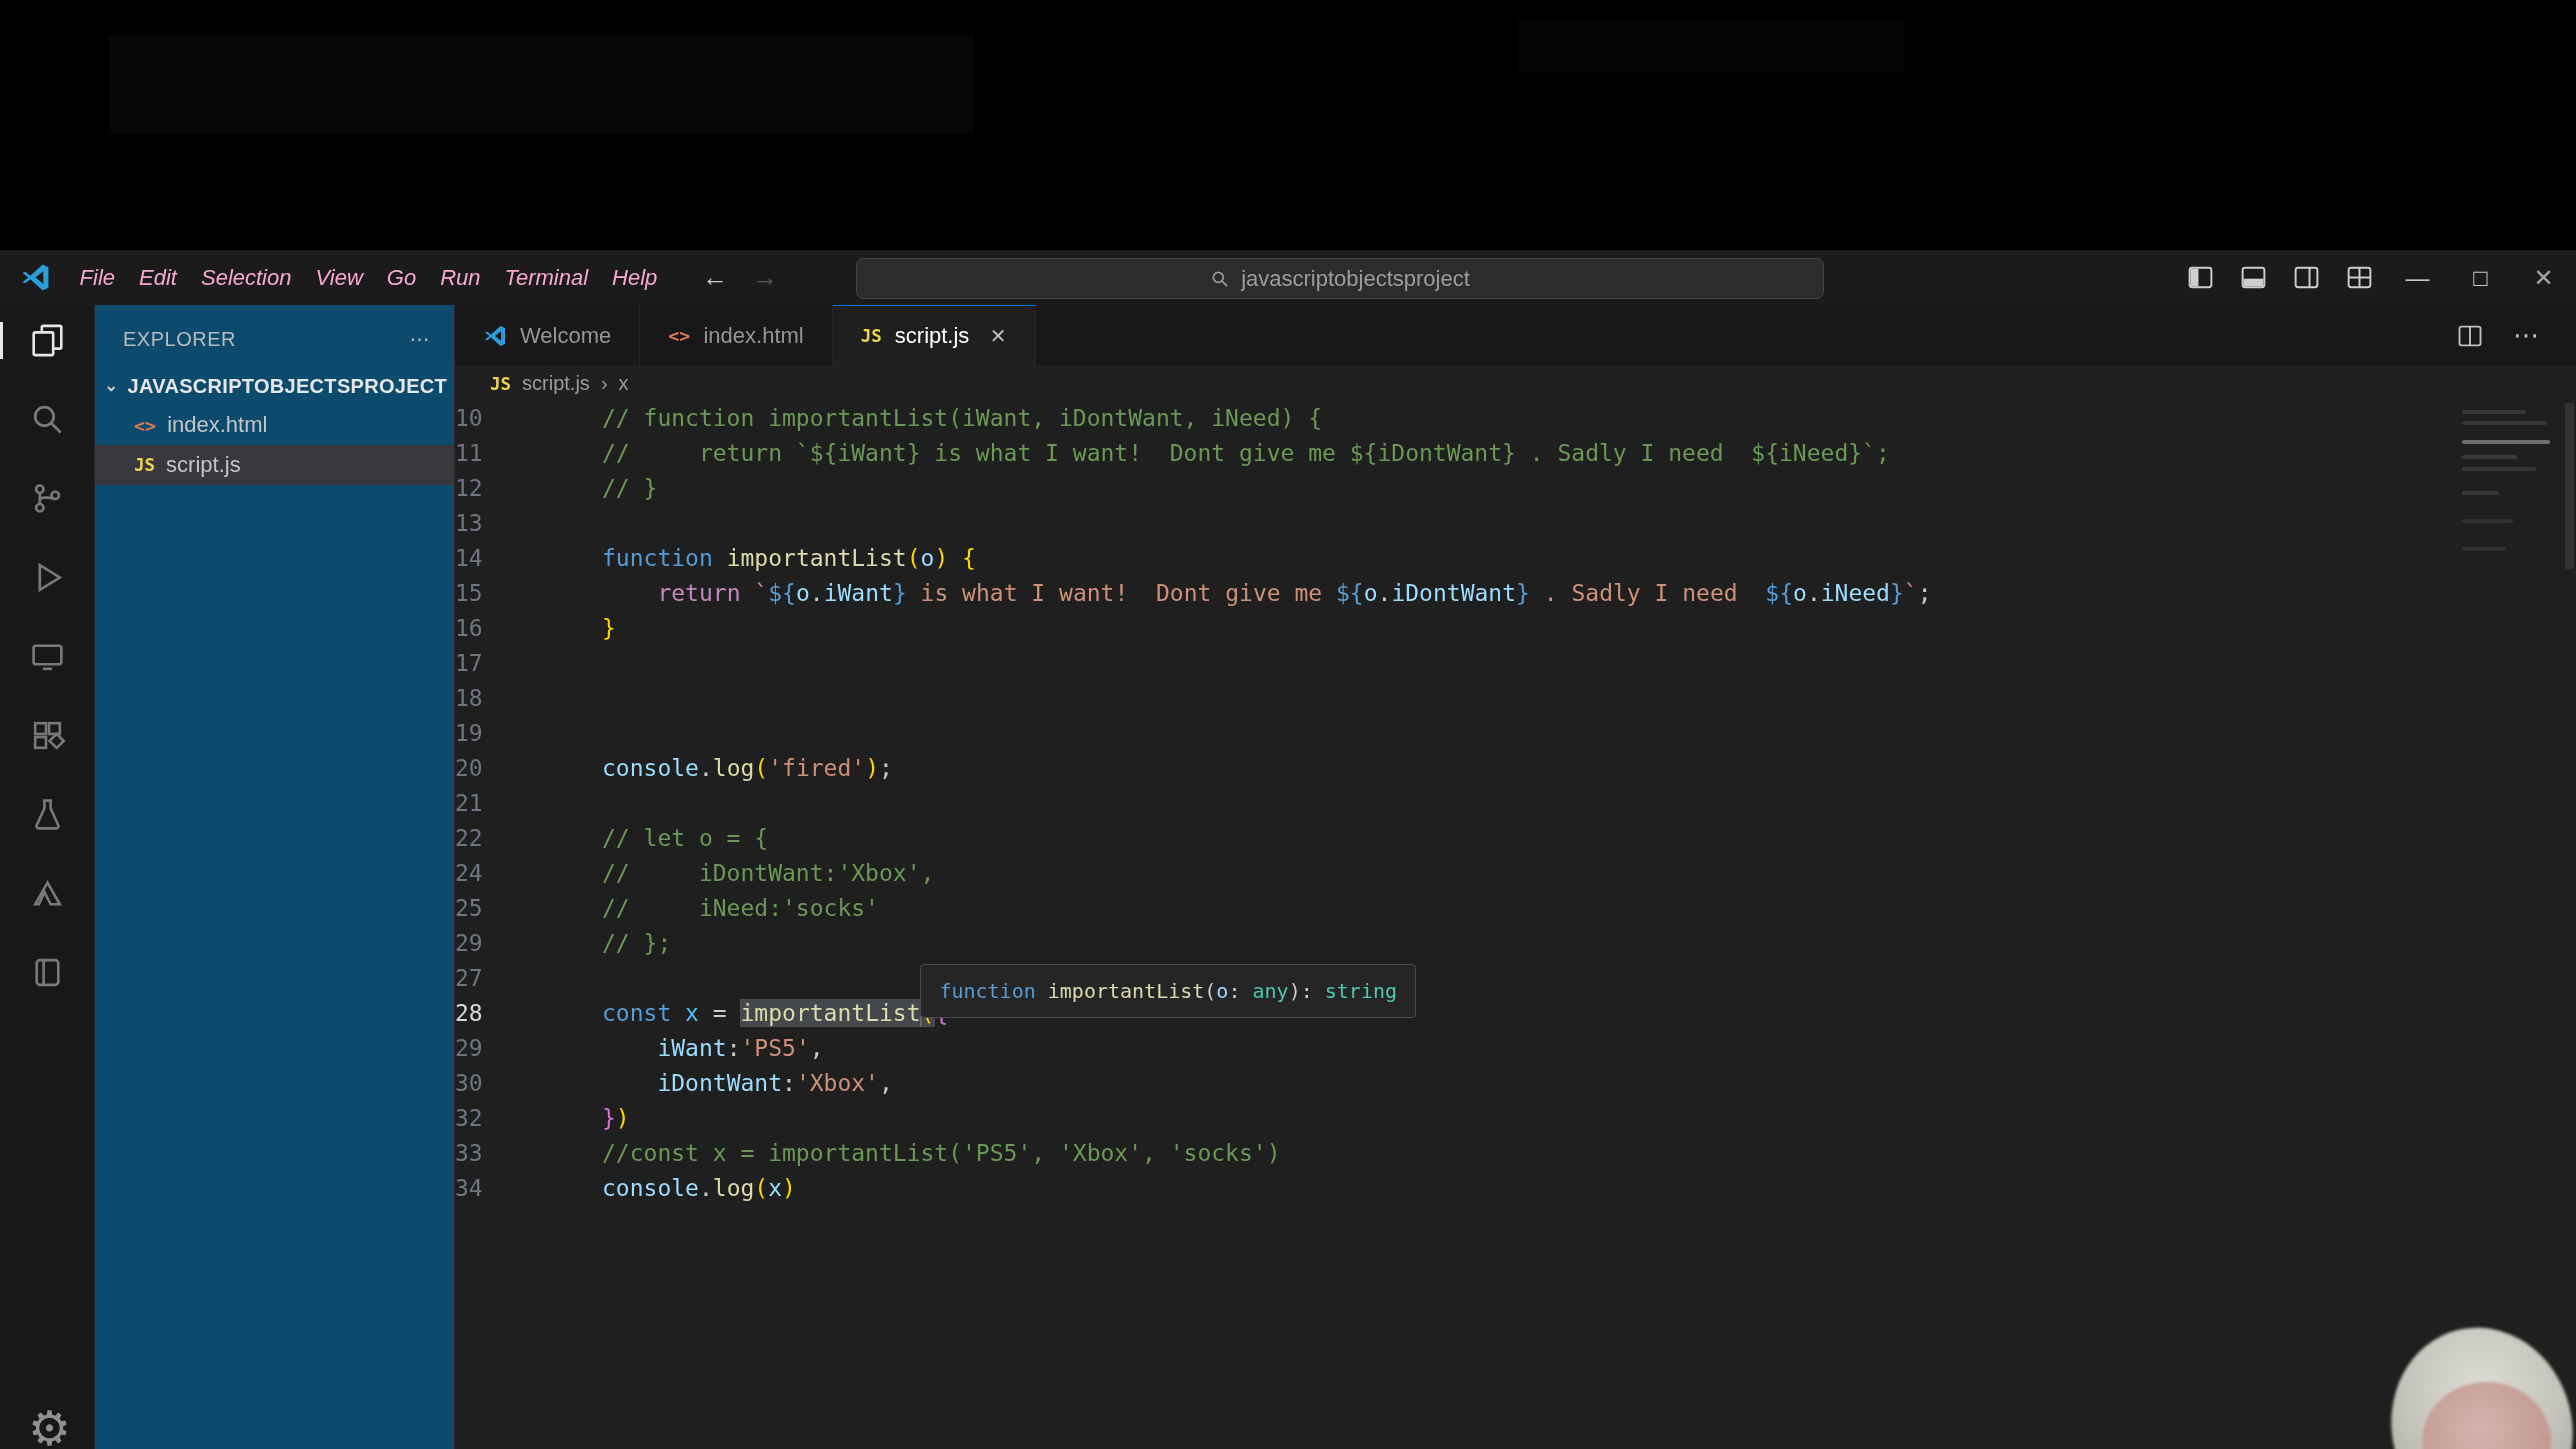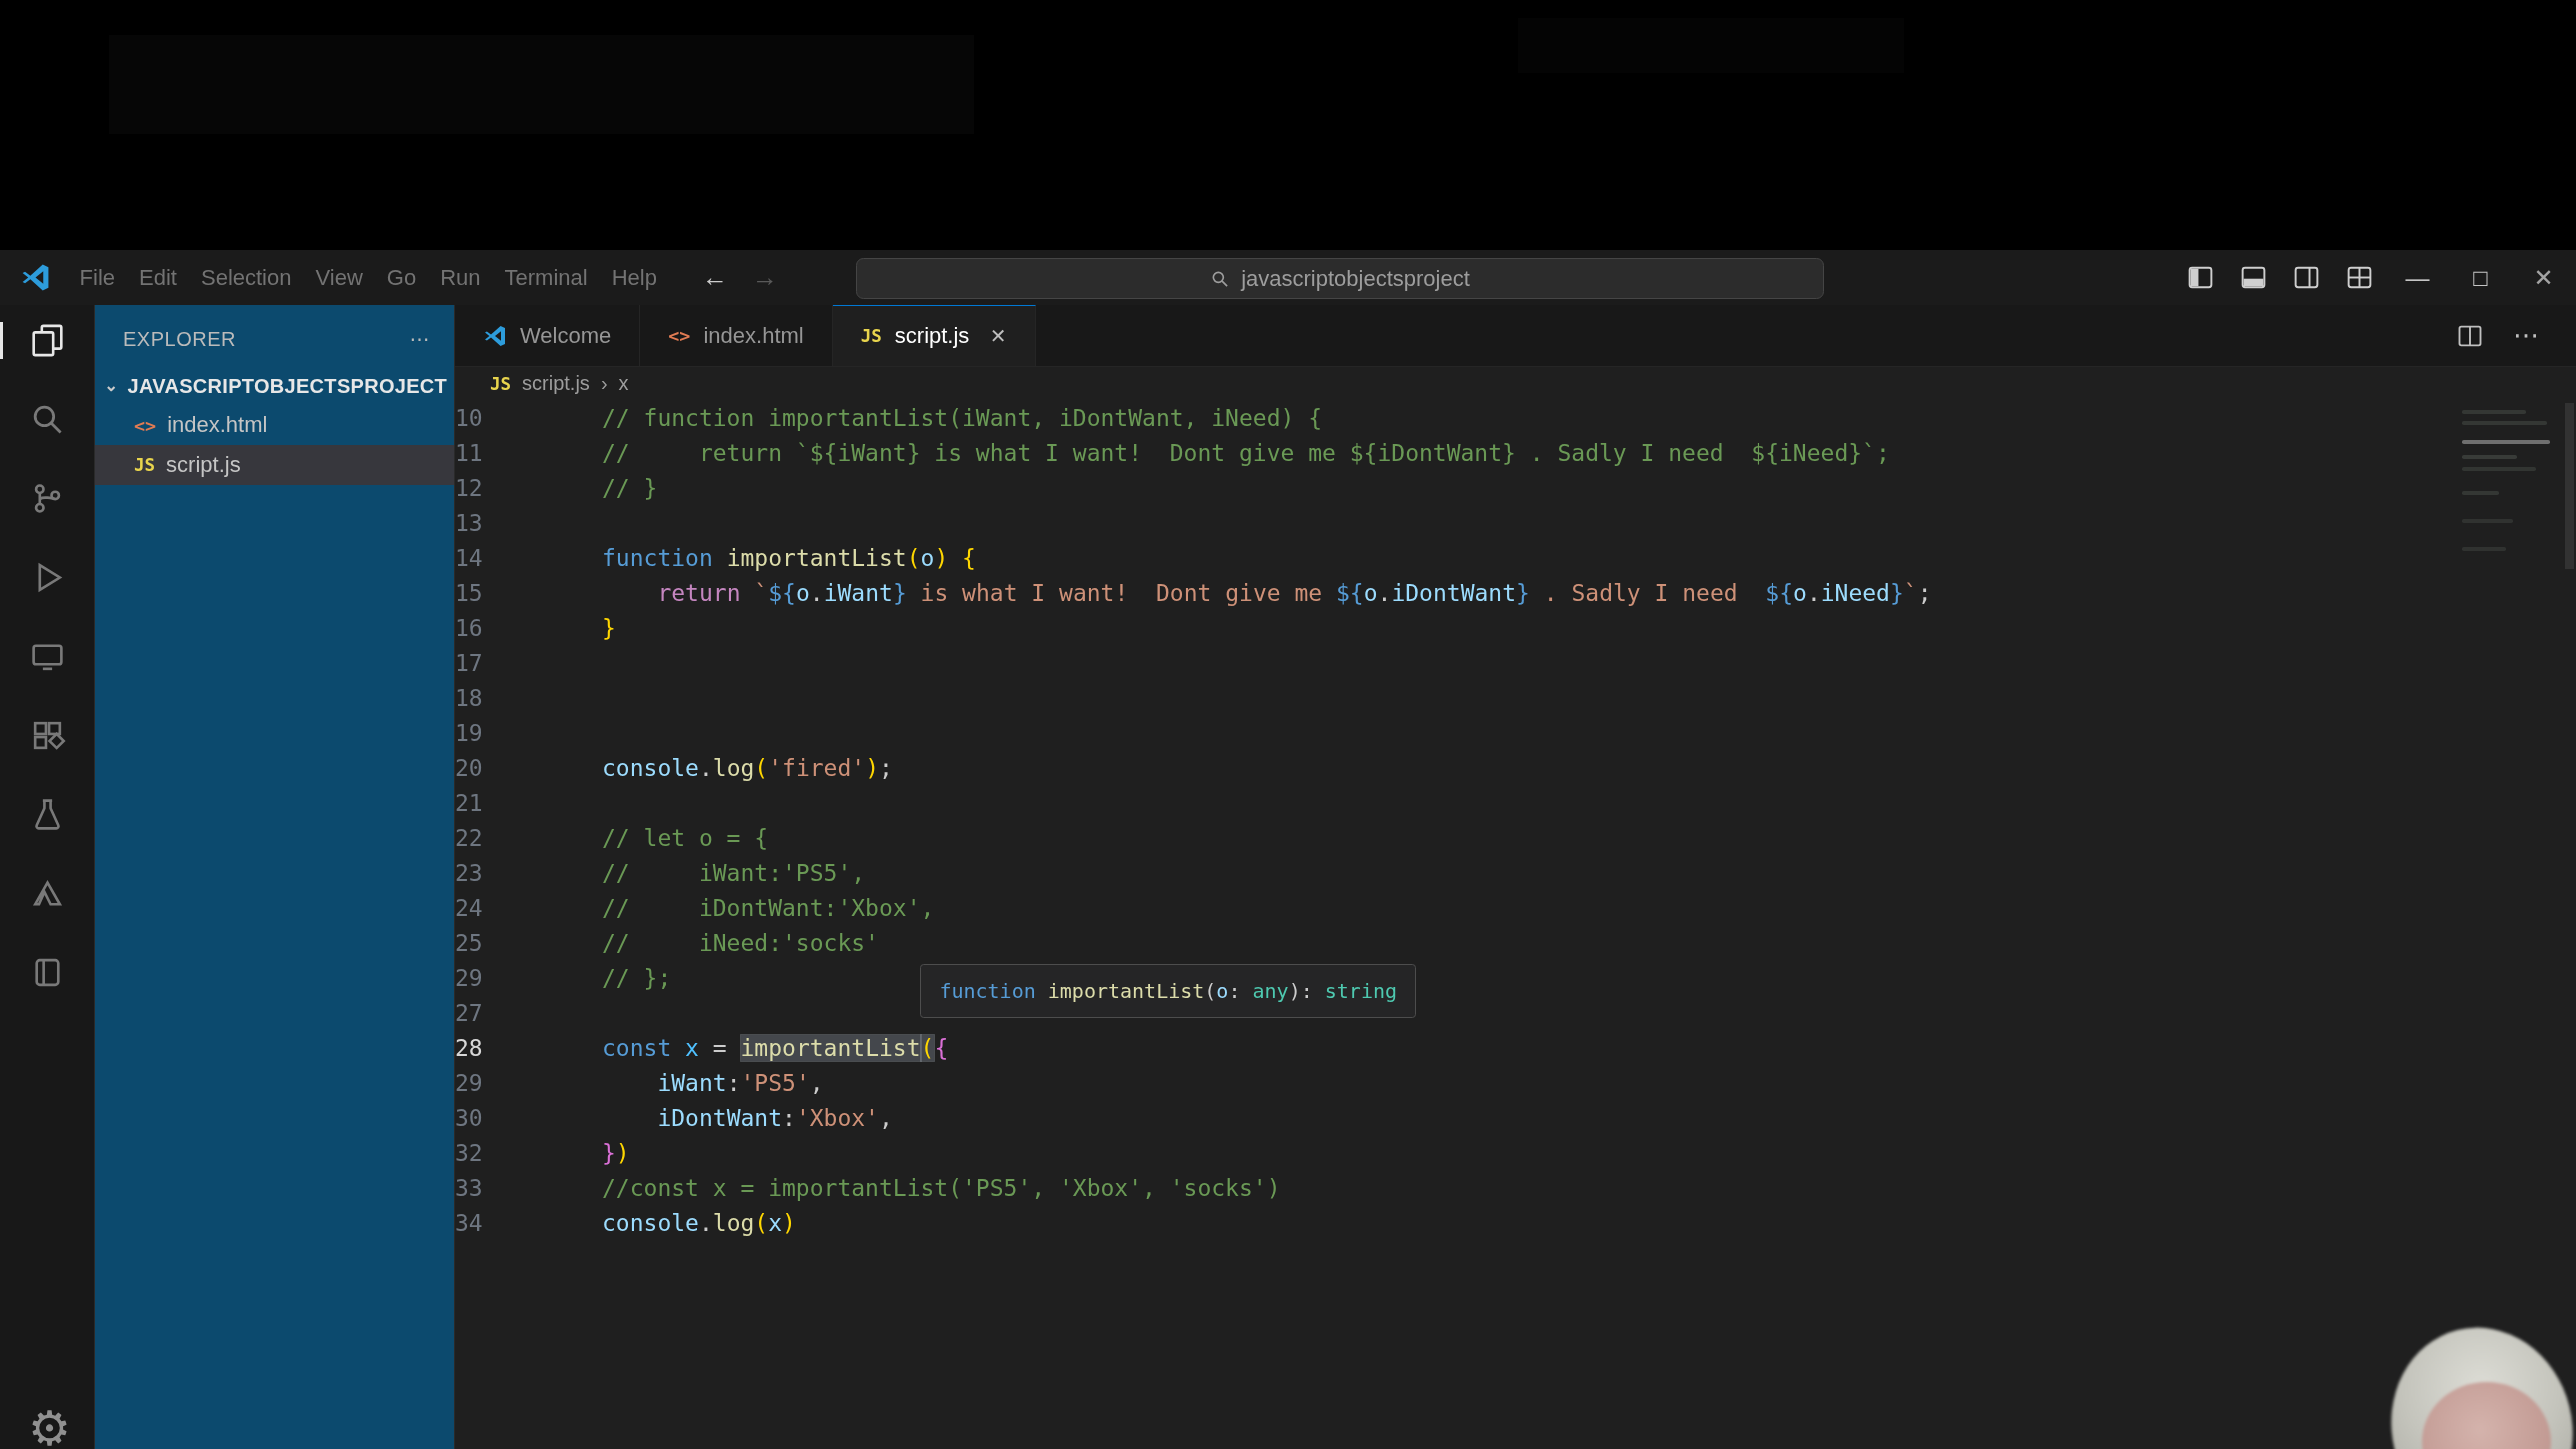--- a/index.html
+++ b/index.html
@@ -8,21 +8,21 @@
   
   .art1{position:absolute;left:109px;top:35px;width:865px;height:99px;background:#060606;}
   .art2{position:absolute;left:1518px;top:18.4px;width:386px;height:55px;background:#040404;}
   
   .vswindow{position:absolute;left:0;top:250px;width:2576px;height:1199px;background:#1f1f1f;}
   
   .titlebar{position:absolute;left:0;top:0;right:0;height:55px;background:#1b1b1b;
             display:flex;align-items:center;border-bottom:0.9px solid #262626;}
   .vslogo{width:31px;height:31px;margin:0 16.6px 0 20px;flex:0 0 auto;}
   .menus{display:flex;align-items:center;}
-  .menu-item{padding:5.5px 12px;font-size:22px;color:#737373;border-radius:5.5px;}
+  .menu-item{padding:5.5px 12px;font-size:22px;color:#f9a8d4;border-radius:5.5px;font-style:italic;}
   .navarrows{display:flex;align-items:center;margin-left:33px;gap:24px;font-size:26px;}
   .nav-fwd{opacity:.35;}
   .cmdcenter{position:absolute;left:856px;top:8.3px;width:966px;height:39px;background:#2c2c2c;
              border:0.9px solid #454545;border-radius:7.4px;display:flex;align-items:center;
              justify-content:center;gap:11px;color:#9d9d9d;font-size:22px;}
   .titlebar-right{position:absolute;right:13px;top:0;height:55px;display:flex;align-items:center;gap:24px;}
   .layout-ico{width:29px;height:29px;}
   .winbtn{font-size:24px;color:#c5c5c5;width:39px;text-align:center;}
   .winbtn.close{opacity:.8;}
   
@@ -276,21 +276,20 @@
           <div class="cline"><span class="gut">13</span><span class="ltext"></span></div>
           <div class="cline"><span class="gut">14</span><span class="ltext"><span class="tok-k">function</span><span class="tok-p"> </span><span class="tok-f">importantList</span><span class="tok-g1">(</span><span class="tok-v">o</span><span class="tok-g1">)</span><span class="tok-p"> </span><span class="tok-g1">{</span></span></div>
           <div class="cline"><span class="gut">15</span><span class="ltext"><span class="tok-p">    </span><span class="tok-r">return</span><span class="tok-p"> </span><span class="tok-s">`</span><span class="tok-t">${</span><span class="tok-v">o</span><span class="tok-p">.</span><span class="tok-v">iWant</span><span class="tok-t">}</span><span class="tok-s"> is what I want!  Dont give me </span><span class="tok-t">${</span><span class="tok-v">o</span><span class="tok-p">.</span><span class="tok-v">iDontWant</span><span class="tok-t">}</span><span class="tok-s"> . Sadly I need  </span><span class="tok-t">${</span><span class="tok-v">o</span><span class="tok-p">.</span><span class="tok-v">iNeed</span><span class="tok-t">}</span><span class="tok-s">`</span><span class="tok-p">;</span></span></div>
           <div class="cline"><span class="gut">16</span><span class="ltext"><span class="tok-g1">}</span></span></div>
           <div class="cline"><span class="gut">17</span><span class="ltext"></span></div>
           <div class="cline"><span class="gut">18</span><span class="ltext"></span></div>
           <div class="cline"><span class="gut">19</span><span class="ltext"></span></div>
           <div class="cline"><span class="gut">20</span><span class="ltext"><span class="tok-v">console</span><span class="tok-p">.</span><span class="tok-f">log</span><span class="tok-g1">(</span><span class="tok-s">'fired'</span><span class="tok-g1">)</span><span class="tok-p">;</span></span></div>
           <div class="cline"><span class="gut">21</span><span class="ltext"></span></div>
           <div class="cline"><span class="gut">22</span><span class="ltext"><span class="tok-c">// let o = {</span></span></div>
-          <div class="cline"><span class="gut">23</span><span class="ltext"><span class="tok-c">//     iWant:'PS5',</span></span></div>
           <div class="cline"><span class="gut">24</span><span class="ltext"><span class="tok-c">//     iDontWant:'Xbox',</span></span></div>
           <div class="cline"><span class="gut">25</span><span class="ltext"><span class="tok-c">//     iNeed:'socks'</span></span></div>
           <div class="cline"><span class="gut">29</span><span class="ltext"><span class="tok-c">// };</span></span></div>
           <div class="cline"><span class="gut">27</span><span class="ltext"></span></div>
           <div class="cline"><span class="gut cur">28</span><span class="ltext"><span class="tok-k">const</span><span class="tok-p"> </span><span class="tok-x">x</span><span class="tok-p"> = </span><span class="tok-f hl">importantList</span><span class="tok-g1 hl">(</span><span class="tok-g2">{</span></span></div>
           <div class="cline"><span class="gut">29</span><span class="ltext"><span class="tok-p">    </span><span class="tok-v">iWant</span><span class="tok-p">:</span><span class="tok-s">'PS5'</span><span class="tok-p">,</span></span></div>
           <div class="cline"><span class="gut">30</span><span class="ltext"><span class="tok-p">    </span><span class="tok-v">iDontWant</span><span class="tok-p">:</span><span class="tok-s">'Xbox'</span><span class="tok-p">,</span></span></div>
           <div class="cline"><span class="gut">32</span><span class="ltext"><span class="tok-g2">}</span><span class="tok-g1">)</span></span></div>
           <div class="cline"><span class="gut">33</span><span class="ltext"><span class="tok-c">//const x = importantList('PS5', 'Xbox', 'socks')</span></span></div>
           <div class="cline"><span class="gut">34</span><span class="ltext"><span class="tok-v">console</span><span class="tok-p">.</span><span class="tok-f">log</span><span class="tok-g1">(</span><span class="tok-v">x</span><span class="tok-g1">)</span></span></div>

